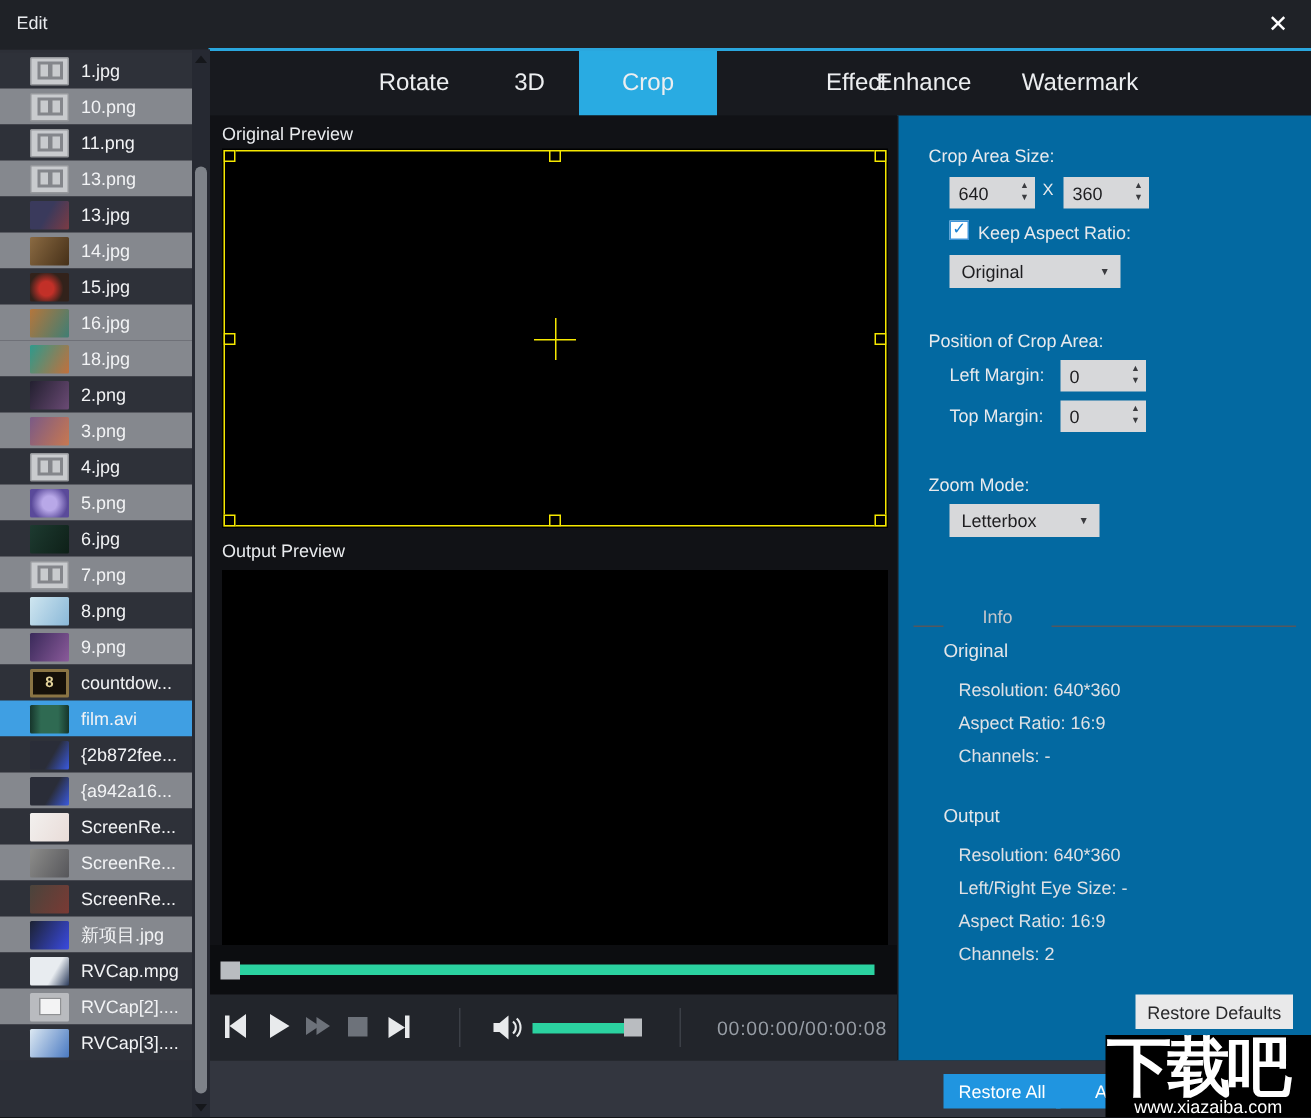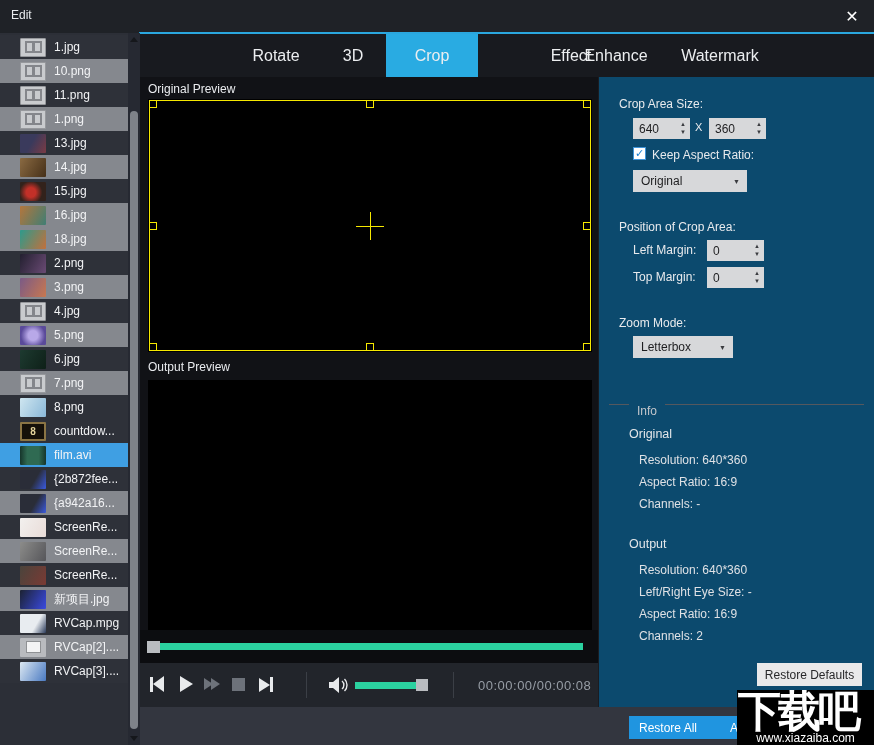--- a/index.html
+++ b/index.html
@@ -72,33 +72,33 @@
   .tri-l{width:0;height:0;border-top:8px solid transparent;border-bottom:8px solid transparent;border-right:11px solid #e8eaec;}
   .tri-r.sm{border-top-width:6px;border-bottom-width:6px;border-left-width:9px;border-left-color:#6d727a;}
   .tri-r.end{border-top-width:7px;border-bottom-width:7px;border-left-width:11px;}
   .stop-sq{width:13px;height:13px;background:#6d727a;}
   .sep{position:absolute;width:1px;height:26px;top:9px;background:#3b3f46;}
   .vol-fill{position:absolute;left:215px;top:19px;width:63px;height:7px;background:#2bd2a0;}
   .vol-handle{position:absolute;left:276px;top:16px;width:12px;height:12px;background:#b9bcc0;}
   .time{position:absolute;left:338px;top:15px;font-size:13px;color:#979da5;letter-spacing:.5px;}
 
   
-  .rightpanel{position:absolute;left:598px;top:77px;width:276px;height:630px;background:#0c4a6e;border-left:1px solid #1a1c21;box-sizing:border-box;text-decoration:underline;}
+  .rightpanel{position:absolute;left:598px;top:77px;width:276px;height:630px;background:#0369a1;border-left:1px solid #1a1c21;box-sizing:border-box;text-decoration:underline;}
   .plabel{position:absolute;font-size:12px;color:#e8eaed;}
   .spin{position:absolute;width:57px;height:21px;background:#d7d8da;display:flex;align-items:center;}
   .spin-val{flex:1;font-size:12px;color:#1e1e20;padding-left:6px;}
   .spin-arrows{width:14px;display:flex;flex-direction:column;align-items:center;line-height:7px;}
   .sa{font-size:6px;color:#3a3b3f;height:8px;}
   .xsep{position:absolute;font-size:11px;color:#e8eaed;}
   .checkbox{position:absolute;width:13px;height:13px;background:#ffffff;border:1px solid #3f94d8;box-sizing:border-box;
             display:flex;align-items:center;justify-content:center;font-size:11px;color:#1e82d2;font-weight:bold;line-height:11px;}
   .dropdown{position:absolute;height:22px;background:#d7d8da;display:flex;align-items:center;}
   .dd-val{flex:1;font-size:12px;color:#1e1e20;padding-left:8px;}
   .dd-arrow{font-size:7px;color:#3a3b3f;padding-right:7px;}
-  .infodiv{position:absolute;left:10px;right:10px;top:327px;display:flex;align-items:flex-start;gap:8px;}
+  .infodiv{position:absolute;left:10px;right:10px;top:327px;display:flex;align-items:flex-end;gap:26px;}
   .infodiv .ln{height:1px;background:#55585e;}
   .infodiv .ln.l{width:20px;} .infodiv .ln.r{flex:1;}
   .infodiv .txt{font-size:12px;color:#c3c6cb;}
   .section-title{position:absolute;left:30px;font-size:12.5px;color:#e4e6e9;}
   .infolines{position:absolute;left:40px;font-size:12px;color:#dfe1e5;line-height:22px;}
   .btn{display:flex;align-items:center;justify-content:center;font-size:12px;cursor:default;}
   .restore-defaults{position:absolute;left:158px;top:586px;width:105px;height:23px;background:#e9e9ea;color:#28282a;}
 
   
   .bottombar{position:absolute;left:140px;top:707px;width:734px;height:38px;background:#33363f;}
@@ -139,21 +139,21 @@
         <div class="row dark">
           <div class="thumb filmstrip">
             <div class="glyph"></div>
           </div>
           <span class="flabel">11.png</span>
         </div>
         <div class="row light">
           <div class="thumb filmstrip">
             <div class="glyph"></div>
           </div>
-          <span class="flabel">1.png</span>
+          <span class="flabel">13.png</span>
         </div>
         <div class="row dark">
           <div class="thumb image" style="background: linear-gradient(120deg, rgb(58, 58, 92) 45%, rgb(124, 59, 68));"></div>
           <span class="flabel">13.jpg</span>
         </div>
         <div class="row light">
           <div class="thumb image" style="background: linear-gradient(120deg, rgb(138, 106, 66), rgb(70, 48, 24));"></div>
           <span class="flabel">14.jpg</span>
         </div>
         <div class="row dark">
@@ -192,20 +192,24 @@
         </div>
         <div class="row light">
           <div class="thumb filmstrip">
             <div class="glyph"></div>
           </div>
           <span class="flabel">7.png</span>
         </div>
         <div class="row dark">
           <div class="thumb image" style="background: linear-gradient(120deg, rgb(207, 230, 240), rgb(138, 184, 216));"></div>
           <span class="flabel">8.png</span>
+        </div>
+        <div class="row light">
+          <div class="thumb image" style="background: linear-gradient(120deg, rgb(58, 42, 90), rgb(138, 90, 154));"></div>
+          <span class="flabel">9.png</span>
         </div>
         <div class="row dark">
           <div class="thumb count">8</div>
           <span class="flabel">countdow...</span>
         </div>
         <div class="row selected">
           <div class="thumb image" style="background: linear-gradient(90deg, rgb(22, 53, 43), rgb(47, 106, 82) 28%, rgb(47, 106, 82) 72%, rgb(22, 53, 43));"></div>
           <span class="flabel">film.avi</span>
         </div>
         <div class="row dark">

